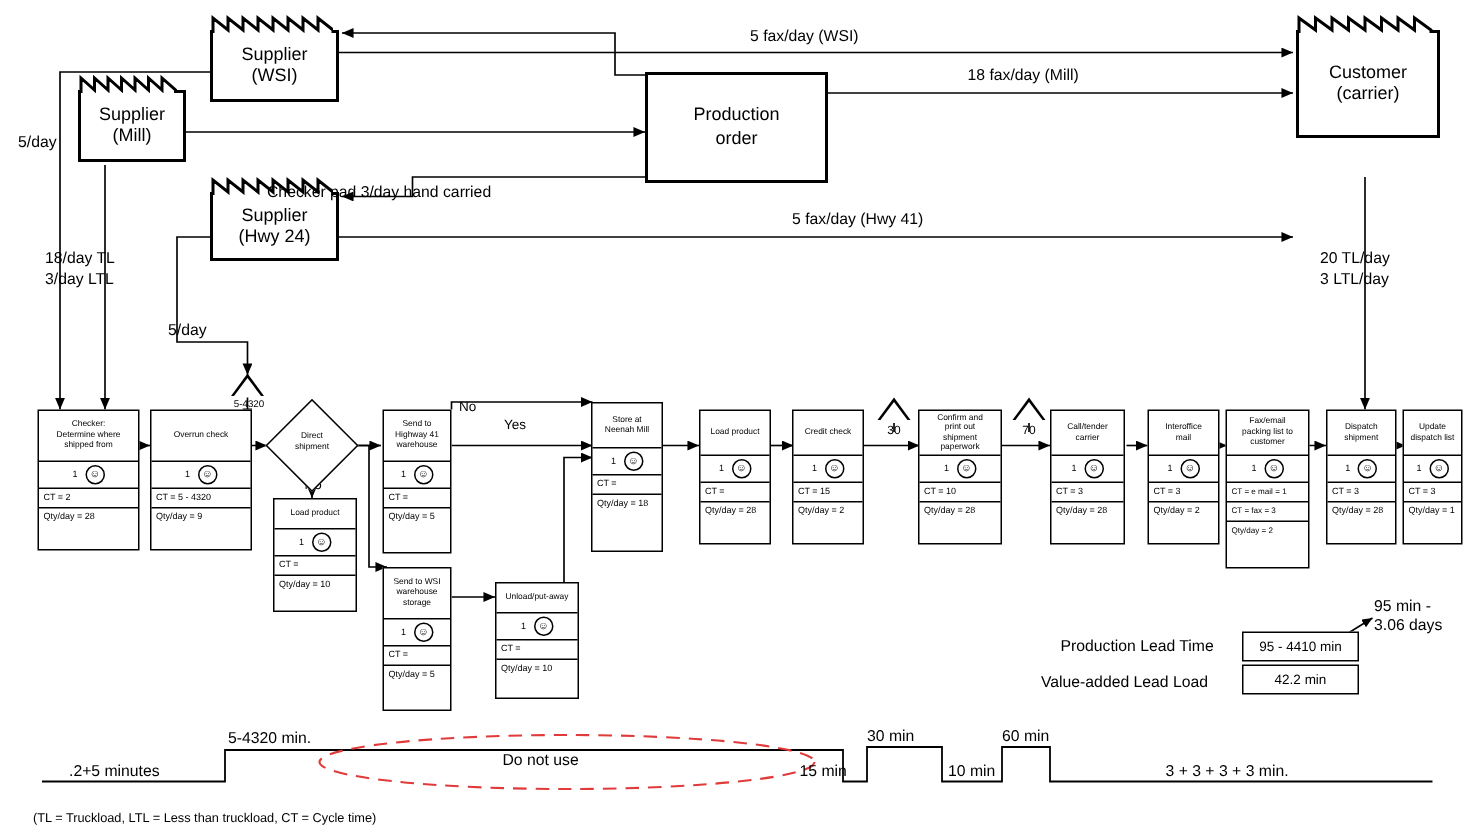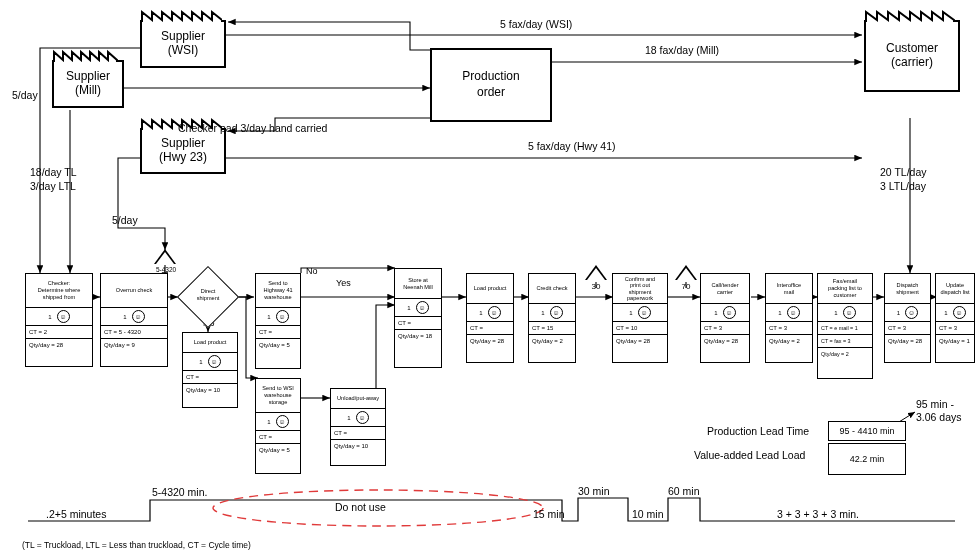--- a/index.html
+++ b/index.html
@@ -151,21 +151,21 @@
       <div>(Mill)</div>
     </div>
   </div>
 
   <div class="abs factory" style="left:140px;top:128px;width:86px;height:46px;">
     <svg class="roof" width="90" height="16">
       <path d="M2,16 L2,4 L12,12 L12,4 L22,12 L22,4 L32,12 L32,4 L42,12 L42,4 L52,12 L52,4 L62,12 L62,4 L72,12 L72,4 L82,12 L82,16 Z" fill="#fff" stroke="#000" stroke-width="2"></path>
     </svg>
     <div class="ftext">
       <div>Supplier</div>
-      <div>(Hwy 23)</div>
+      <div>(Hwy 24)</div>
     </div>
   </div>
 
   <div class="abs factory" style="left:864px;top:20px;width:96px;height:72px;">
     <svg class="roof" width="100" height="16">
       <path d="M2,16 L2,4 L13,12 L13,4 L24,12 L24,4 L35,12 L35,4 L46,12 L46,4 L57,12 L57,4 L68,12 L68,4 L79,12 L79,4 L90,12 L90,16 Z" fill="#fff" stroke="#000" stroke-width="2"></path>
     </svg>
     <div class="ftext" style="font-size:12px;">
       <div>Customer</div>
       <div>(carrier)</div>
@@ -376,21 +376,21 @@
         <span>1</span>
         <span class="opcirc">☺</span>
       </div>
     <div class="drow">CT = 3</div>
     <div class="drow">Qty/day = 1</div>
   </div>
 
   <div class="abs ltlabel" style="left:707px;top:425px;">Production Lead Time</div>
   <div class="abs ltbox" style="left:828px;top:421px;width:78px;height:20px;">95 - 4410 min</div>
   <div class="abs ltlabel" style="left:694px;top:449px;">Value-added Lead Load</div>
-  <div class="abs ltbox" style="left:828px;top:443px;width:78px;height:32px;">42.2 min</div>
+  <div class="abs ltbox" style="left:828px;top:443px;width:78px;height:20px;">42.2 min</div>
   <div class="abs lbl" style="left:916px;top:398px;white-space:pre-line;line-height:1.25;">95 min -
 3.06 days</div>
 
   <div class="abs lbl" style="left:46px;top:508px;">.2+5 minutes</div>
   <div class="abs lbl" style="left:152px;top:486px;">5-4320 min.</div>
   <div class="abs lbl" style="left:533px;top:508px;">15 min</div>
   <div class="abs lbl" style="left:578px;top:485px;">30 min</div>
   <div class="abs lbl" style="left:632px;top:508px;">10 min</div>
   <div class="abs lbl" style="left:668px;top:485px;">60 min</div>
   <div class="abs lbl" style="left:777px;top:508px;">3 + 3 + 3 + 3 min.</div>

